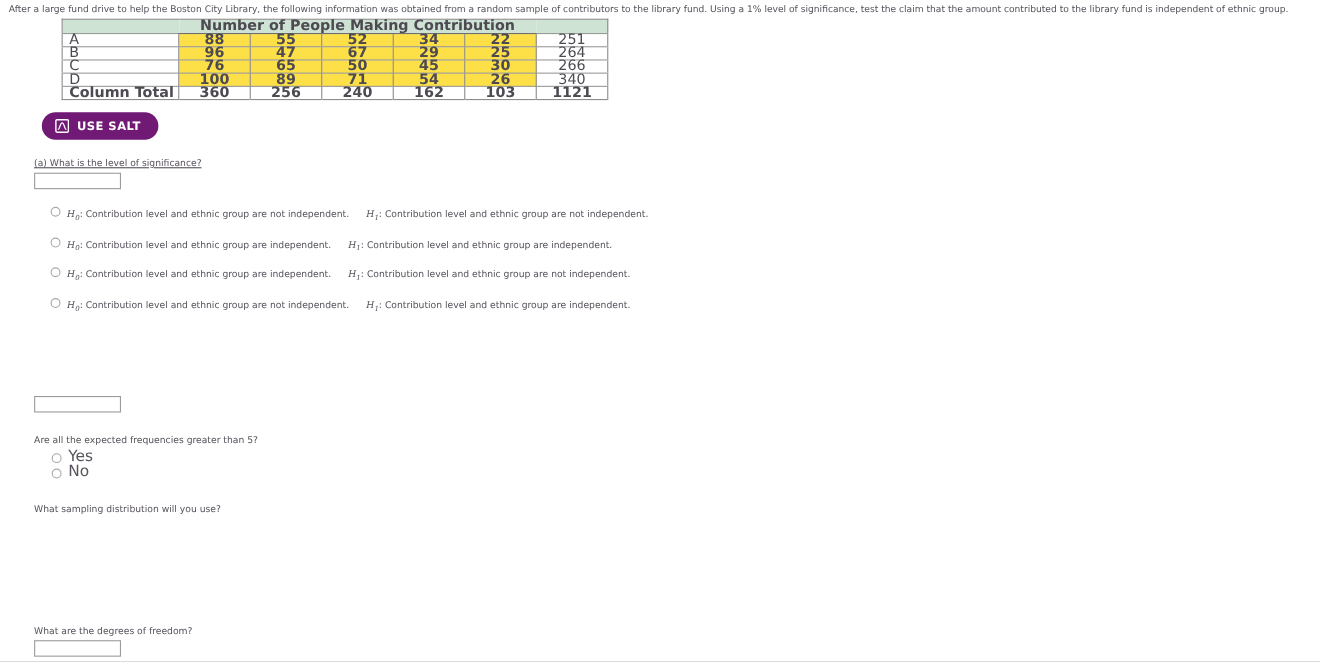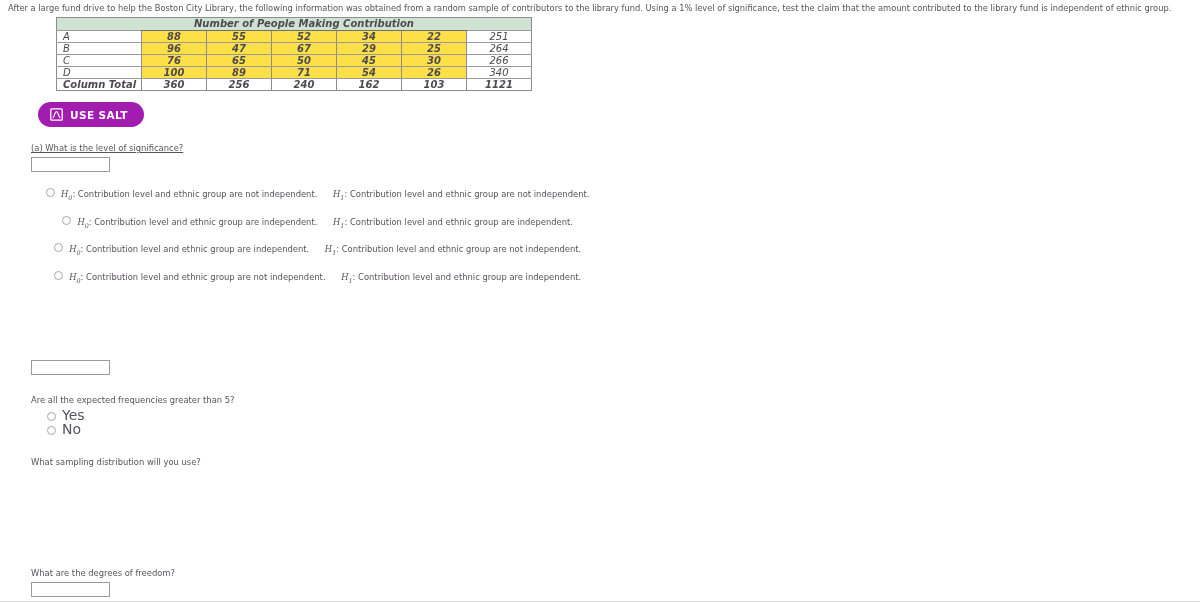--- a/index.html
+++ b/index.html
@@ -32,24 +32,23 @@
   }
 
   
   .table-wrap {
     position: absolute;
     left: 56px;
     top: 17px;
   }
   table.ctab {
     border-collapse: collapse;
-    font-size: 10px;
+    font-size: 13px;
     color: #4d4a52;
     border: 1px solid #8c8c8c;
-    font-style: italic;
   }
   table.ctab td, table.ctab th {
     border-left: 1px solid #8c8c8c;
     border-right: 1px solid #8c8c8c;
     border-top: 1px solid #9a9a9a;
     border-bottom: 1px solid #9a9a9a;
     padding: 0px 4px;
     height: 11px;
     line-height: 11px;
     text-align: center;
@@ -112,21 +111,21 @@
     border-bottom: none;
   }
 
   
   .salt-btn {
     position: absolute;
     left: 38px;
     top: 102px;
     height: 25px;
     padding: 0 16px 0 12px;
-    background: #a21caf;
+    background: #701a75;
     border-radius: 13px;
     display: flex;
     align-items: center;
     gap: 7px;
     cursor: pointer;
     border: none;
   }
   .salt-btn .salt-label {
     color: #ffffff;
     font-size: 10.5px;
@@ -180,21 +179,20 @@
     white-space: nowrap;
   }
 
   
   .hyp-opt {
     display: flex;
     align-items: flex-start;
     margin-left: 15px;
     margin-bottom: 8px;
     cursor: pointer;
-    justify-content: center;
   }
   .hyp-lines { display: block; }
   .hyp-line {
     font-size: 8.4px;
     line-height: 16px;
     white-space: nowrap;
     color: #57525c;
   }
   .hyp-line.second { padding-left: 13px; }
   .hvar {

